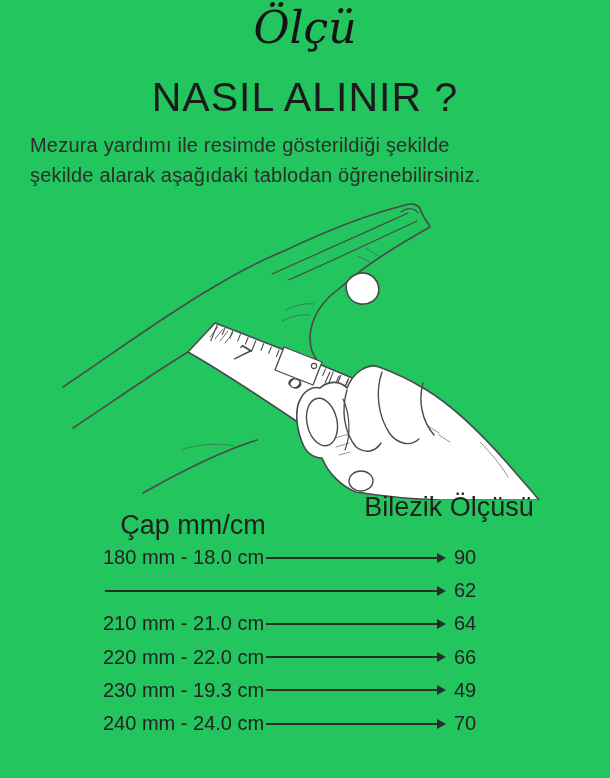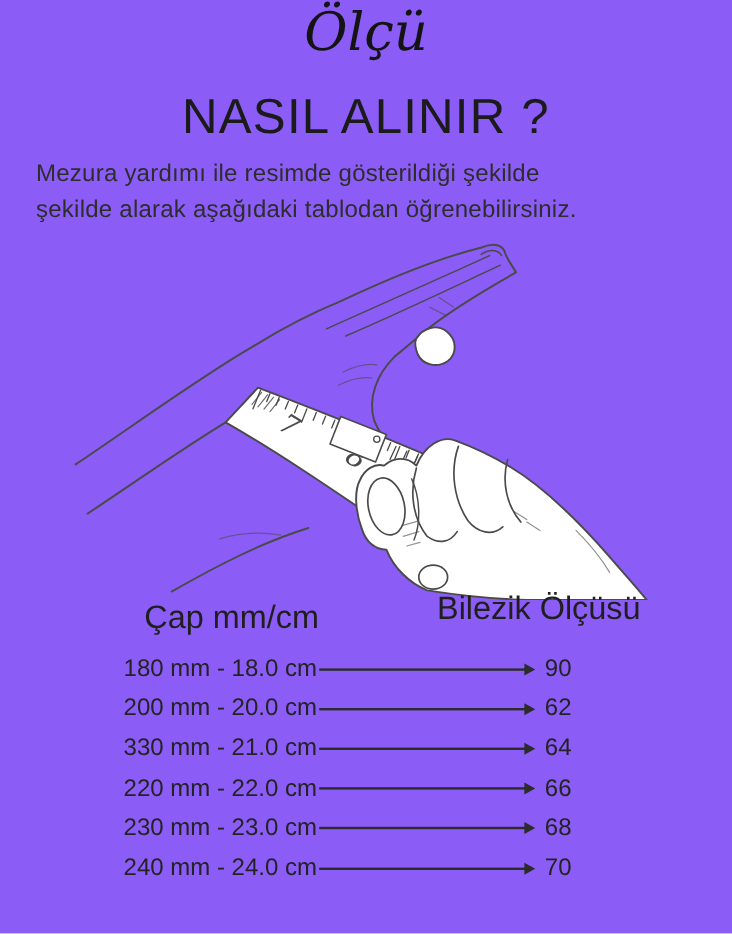--- a/index.html
+++ b/index.html
@@ -1,26 +1,26 @@
 <!DOCTYPE html>
 <html><head>
 <meta charset="utf-8">
 <style>
   html,body{margin:0;padding:0;background:#fff;}
-  .page{position:relative;width:610px;height:778px;background:#8b5cf6;overflow:hidden;
+  .page{position:relative;width:610px;height:778px;background:#22c55e;overflow:hidden;
         font-family:"Liberation Sans",sans-serif;color:#1d1d1d;}
   .script-title{position:absolute;top:2px;left:0;width:100%;text-align:center;
         font-family:"DejaVu Serif",serif;font-style:italic;font-size:44px;color:#141414;}
   .heading{position:absolute;top:74px;left:0;width:100%;text-align:center;
         font-size:41px;font-weight:400;letter-spacing:1px;color:#1b1b1b;}
   .description{position:absolute;top:130px;left:0;width:100%;text-align:left;
         font-size:20px;line-height:30px;color:#2d2d2d;letter-spacing:0.2px;margin-left:30px;}
   .illustration{position:absolute;left:60px;top:200px;}
   .hdr{position:absolute;font-size:27px;color:#1f1f1f;white-space:nowrap;transform:translateX(-50%);}
-  .hdr-left{top:499px;left:193px;}
+  .hdr-left{top:510px;left:193px;}
   .hdr-right{top:492px;left:449px;text-align:right;}
   .rows{position:absolute;left:103px;top:541px;width:393px;}
   .size-row{display:flex;align-items:center;height:33.2px;font-size:20px;color:#232323;}
   .cell-diameter{white-space:nowrap;}
   .arrow{flex:1;height:2px;background:#2c2c2c;position:relative;margin-left:2px;min-width:30px;}
   .arrowhead{position:absolute;right:-2px;top:-4px;width:0;height:0;display:block;
         border-left:9px solid #2c2c2c;border-top:5px solid transparent;border-bottom:5px solid transparent;}
   .cell-size{width:42px;text-align:left;margin-left:10px;white-space:nowrap;}
 </style>
 </head>
@@ -127,46 +127,45 @@
 
   <div class="rows" id="rows-container">
       <div class="size-row">
     <span class="cell-diameter">180 mm - 18.0 cm</span>
     <span class="arrow">
           <i class="arrowhead"></i>
         </span>
     <span class="cell-size">90</span>
   </div>
       <div class="size-row">
-    <span class="cell-diameter">200 mm - 20.0 cm</span>
     <span class="arrow">
           <i class="arrowhead"></i>
         </span>
     <span class="cell-size">62</span>
   </div>
       <div class="size-row">
-    <span class="cell-diameter">330 mm - 21.0 cm</span>
+    <span class="cell-diameter">210 mm - 21.0 cm</span>
     <span class="arrow">
           <i class="arrowhead"></i>
         </span>
     <span class="cell-size">64</span>
   </div>
       <div class="size-row">
     <span class="cell-diameter">220 mm - 22.0 cm</span>
     <span class="arrow">
           <i class="arrowhead"></i>
         </span>
     <span class="cell-size">66</span>
   </div>
       <div class="size-row">
-    <span class="cell-diameter">230 mm - 23.0 cm</span>
+    <span class="cell-diameter">230 mm - 19.3 cm</span>
     <span class="arrow">
           <i class="arrowhead"></i>
         </span>
-    <span class="cell-size">68</span>
+    <span class="cell-size">49</span>
   </div>
       <div class="size-row">
     <span class="cell-diameter">240 mm - 24.0 cm</span>
     <span class="arrow">
           <i class="arrowhead"></i>
         </span>
     <span class="cell-size">70</span>
   </div>
     </div>
 

